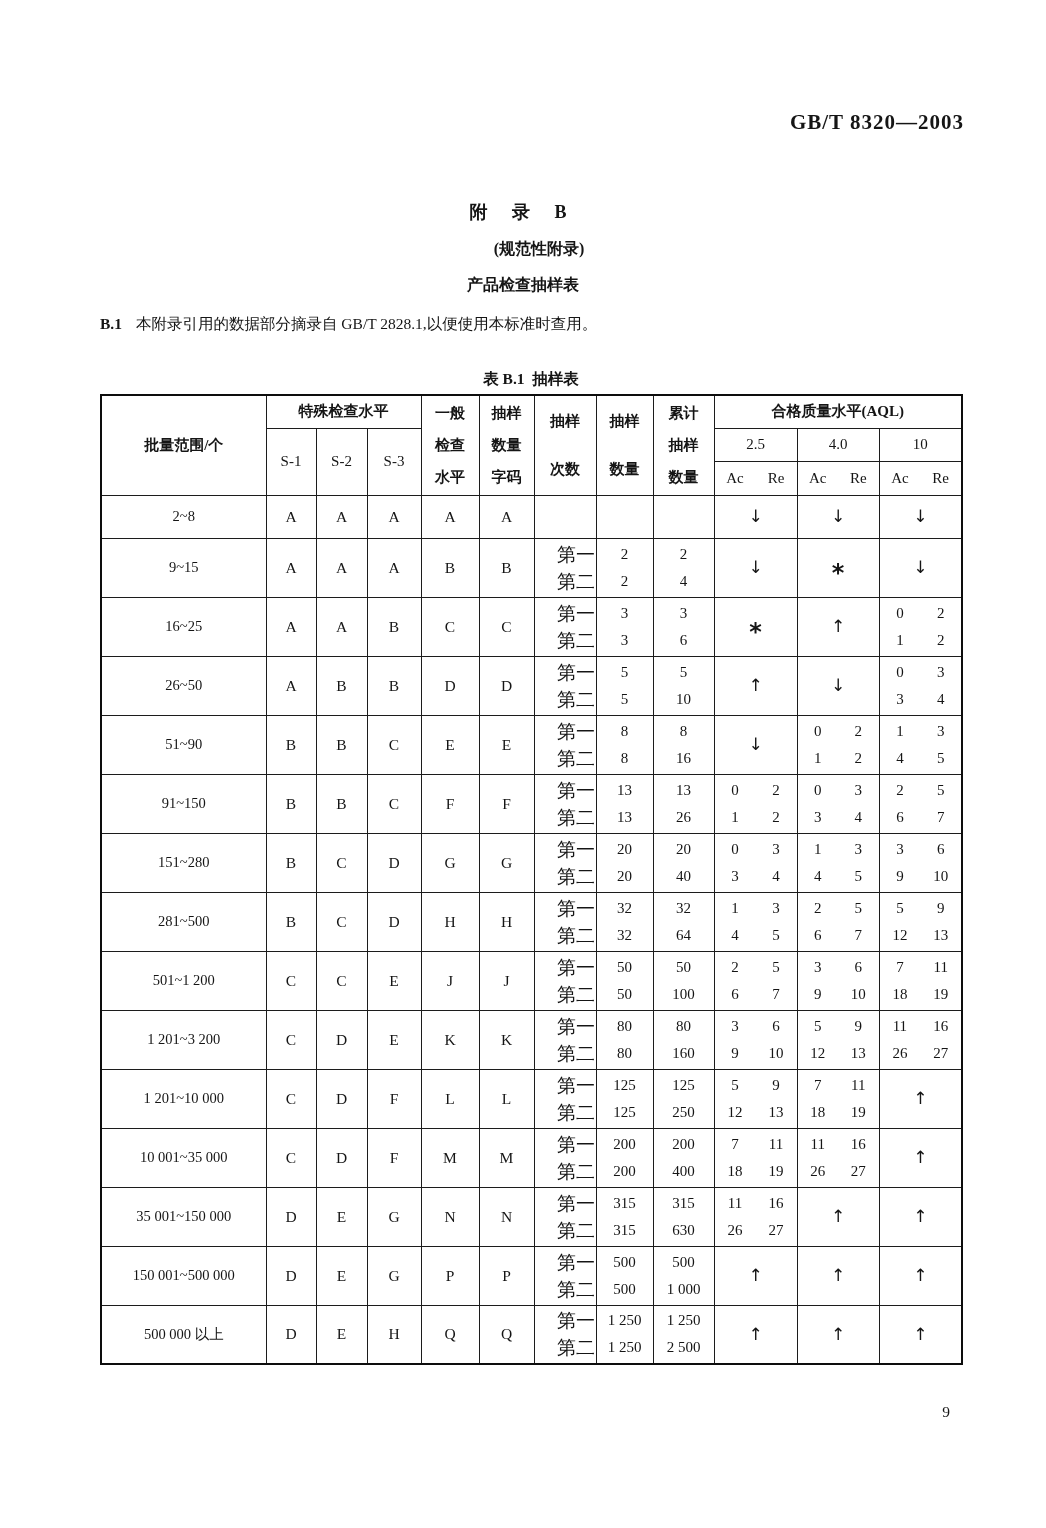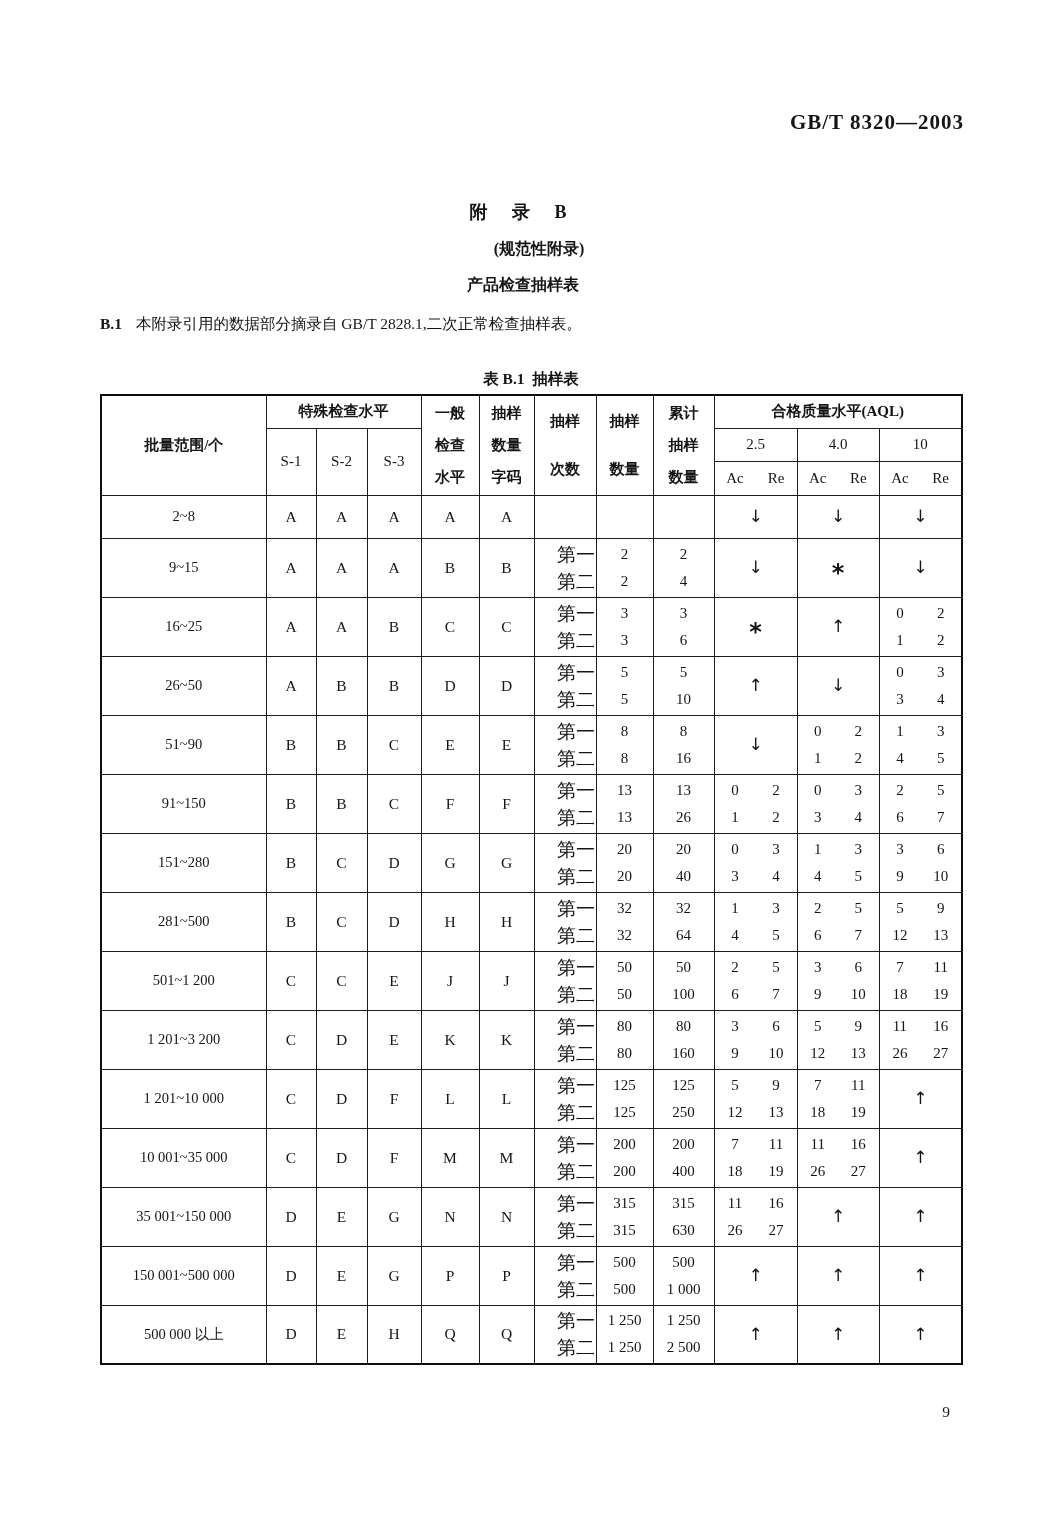--- a/index.html
+++ b/index.html
@@ -77,21 +77,21 @@
   <div class="doc-number">GB/T 8320—2003</div>
 
   <div class="titles">
     <div class="title-main">附 录 B</div>
     <div class="title-sub">(规范性附录)</div>
     <div class="title-sec">产品检查抽样表</div>
   </div>
 
   <div class="paras">
     <div class="para">
-      <span class="para-label">B.1</span><span>本附录引用的数据部分摘录自 GB/T 2828.1,二次正常检查抽样表。</span>
+      <span class="para-label">B.1</span><span>本附录引用的数据部分摘录自 GB/T 2828.1,以便使用本标准时查用。</span>
     </div>
   </div>
 
   <div class="caption">表 B.1  抽样表</div>
 
   <table class="sampling">
     <colgroup>
       <col style="width:165px">
         <col style="width:50px">
         <col style="width:51px">

